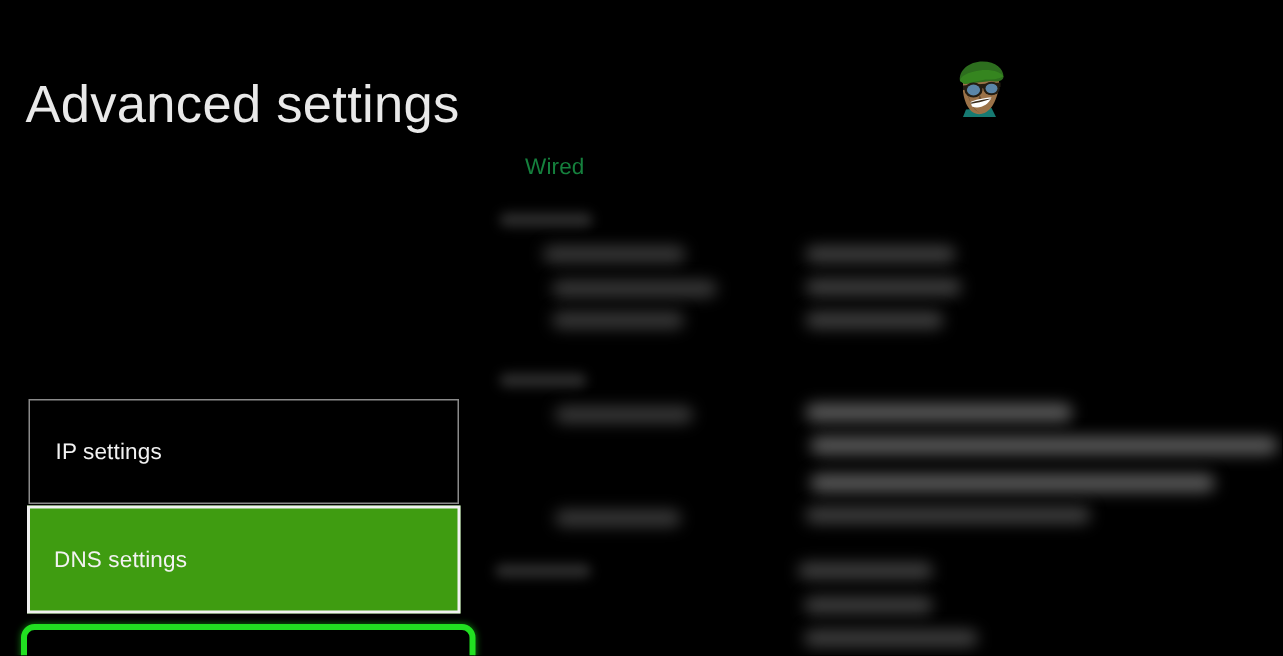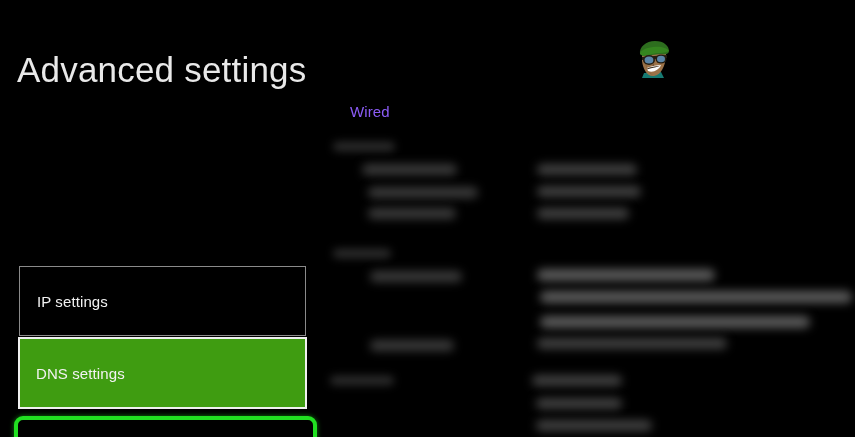--- a/index.html
+++ b/index.html
@@ -116,21 +116,21 @@
     width: 855px;
     height: 437px;
   }
 
   #detail-heading {
     position: absolute;
     left: 350px;
     top: 103px;
     font-size: 15px;
     font-weight: 400;
-    color: #8b5cf6;
+    color: #15803d;
     letter-spacing: 0.1px;
     white-space: nowrap;
   }
 
   
   .blur-text {
     position: absolute;
     border-radius: 7px;
     filter: blur(5px);
     -webkit-filter: blur(5px);

